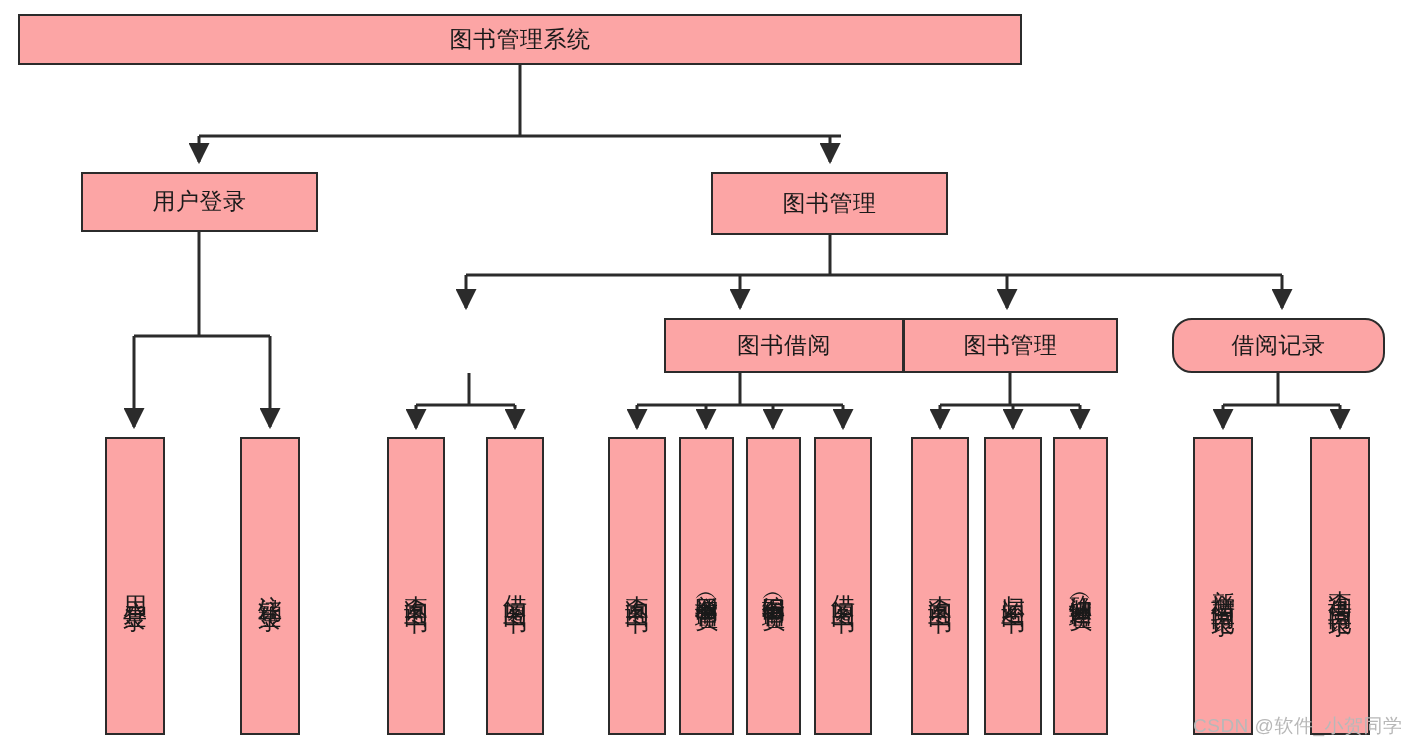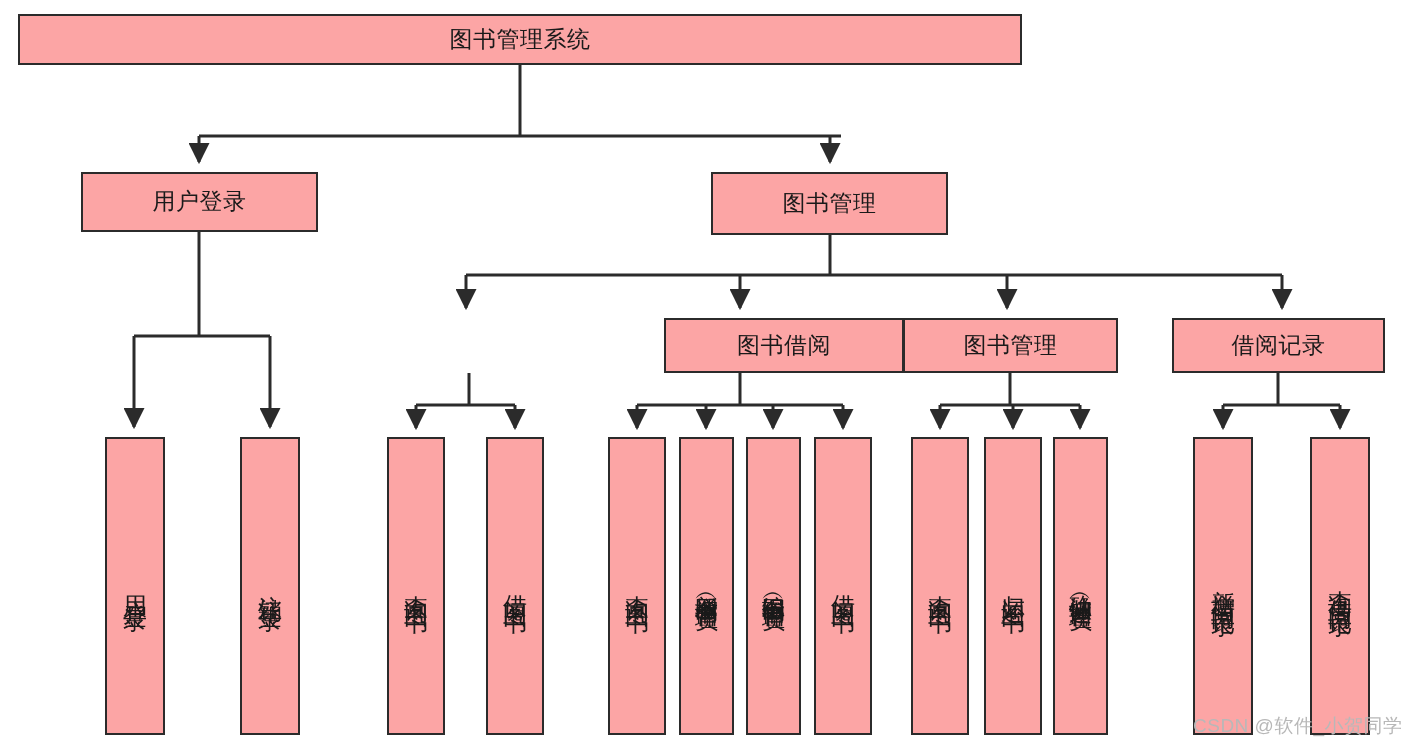--- a/index.html
+++ b/index.html
@@ -142,21 +142,21 @@
   <div class="node horiz" style="left:711px; top:172px; width:237px; height:63px;">
     <span class="label">图书管理</span>
   </div>
 
   <div class="node horiz" style="left:632px; top:318px; width:240px; height:55px;margin-left:32px;">
     <span class="label">图书借阅</span>
   </div>
   <div class="node horiz" style="left:903px; top:318px; width:215px; height:55px;">
     <span class="label">图书管理</span>
   </div>
-  <div class="node horiz" style="left:1172px; top:318px; width:213px; height:55px;">
+  <div class="node horiz" style="left:1172px; top:318px; width:213px; height:55px;border-radius:20px;">
     <span class="label">借阅记录</span>
   </div>
 
   <div class="node vert" style="left:105px; top:437px; width:60px; height:298px;">
     <span class="label">用户登录</span>
   </div>
   <div class="node vert" style="left:240px; top:437px; width:60px; height:298px;">
     <span class="label">注销登录</span>
   </div>
   <div class="node vert" style="left:387px; top:437px; width:58px; height:298px;">

